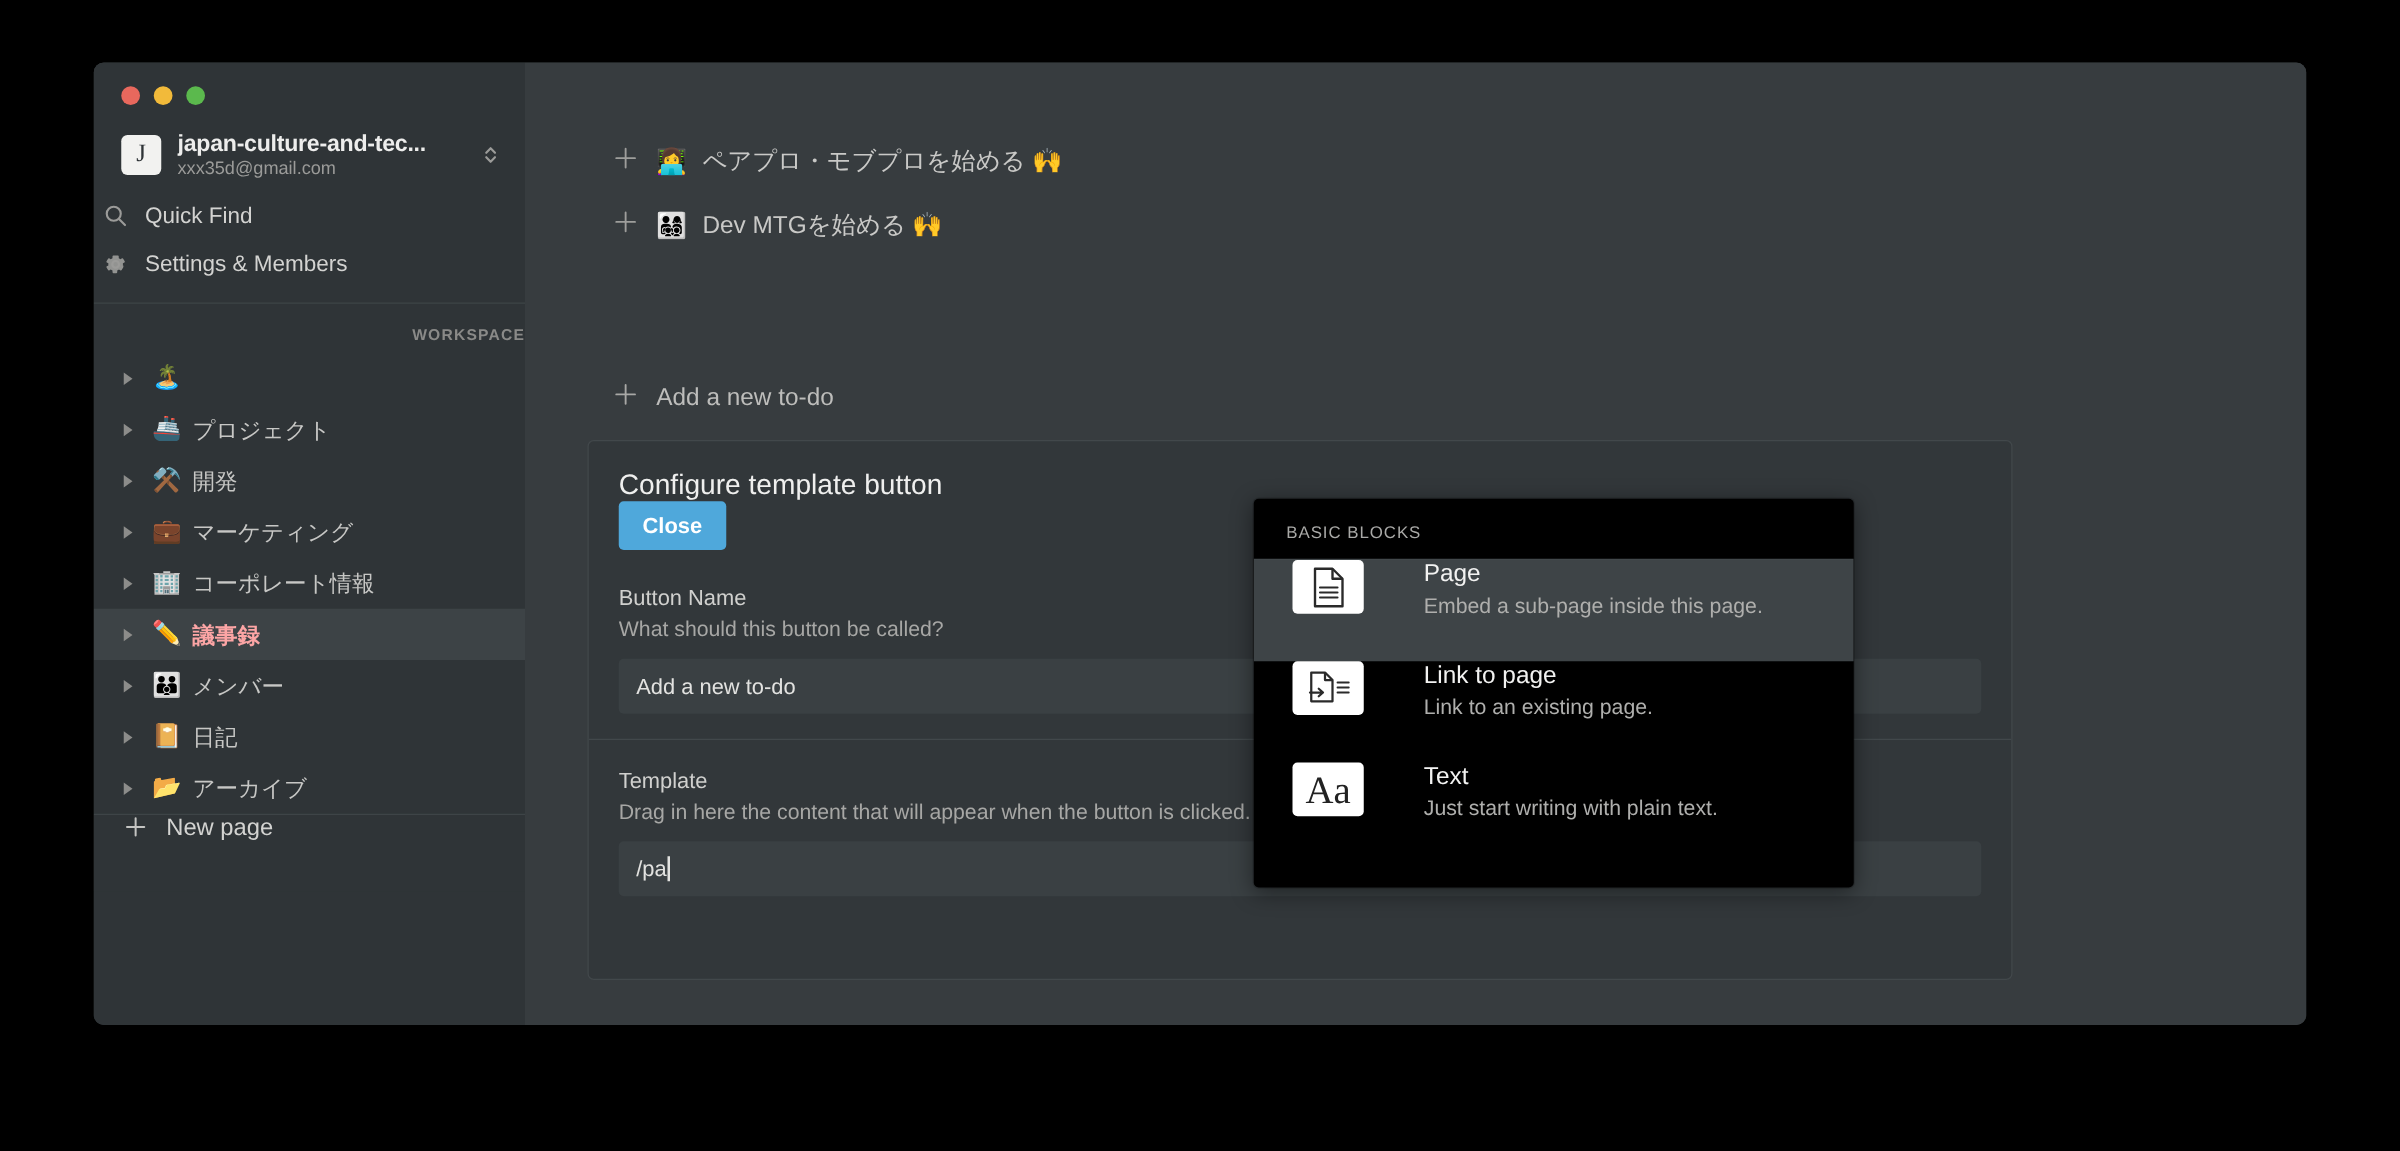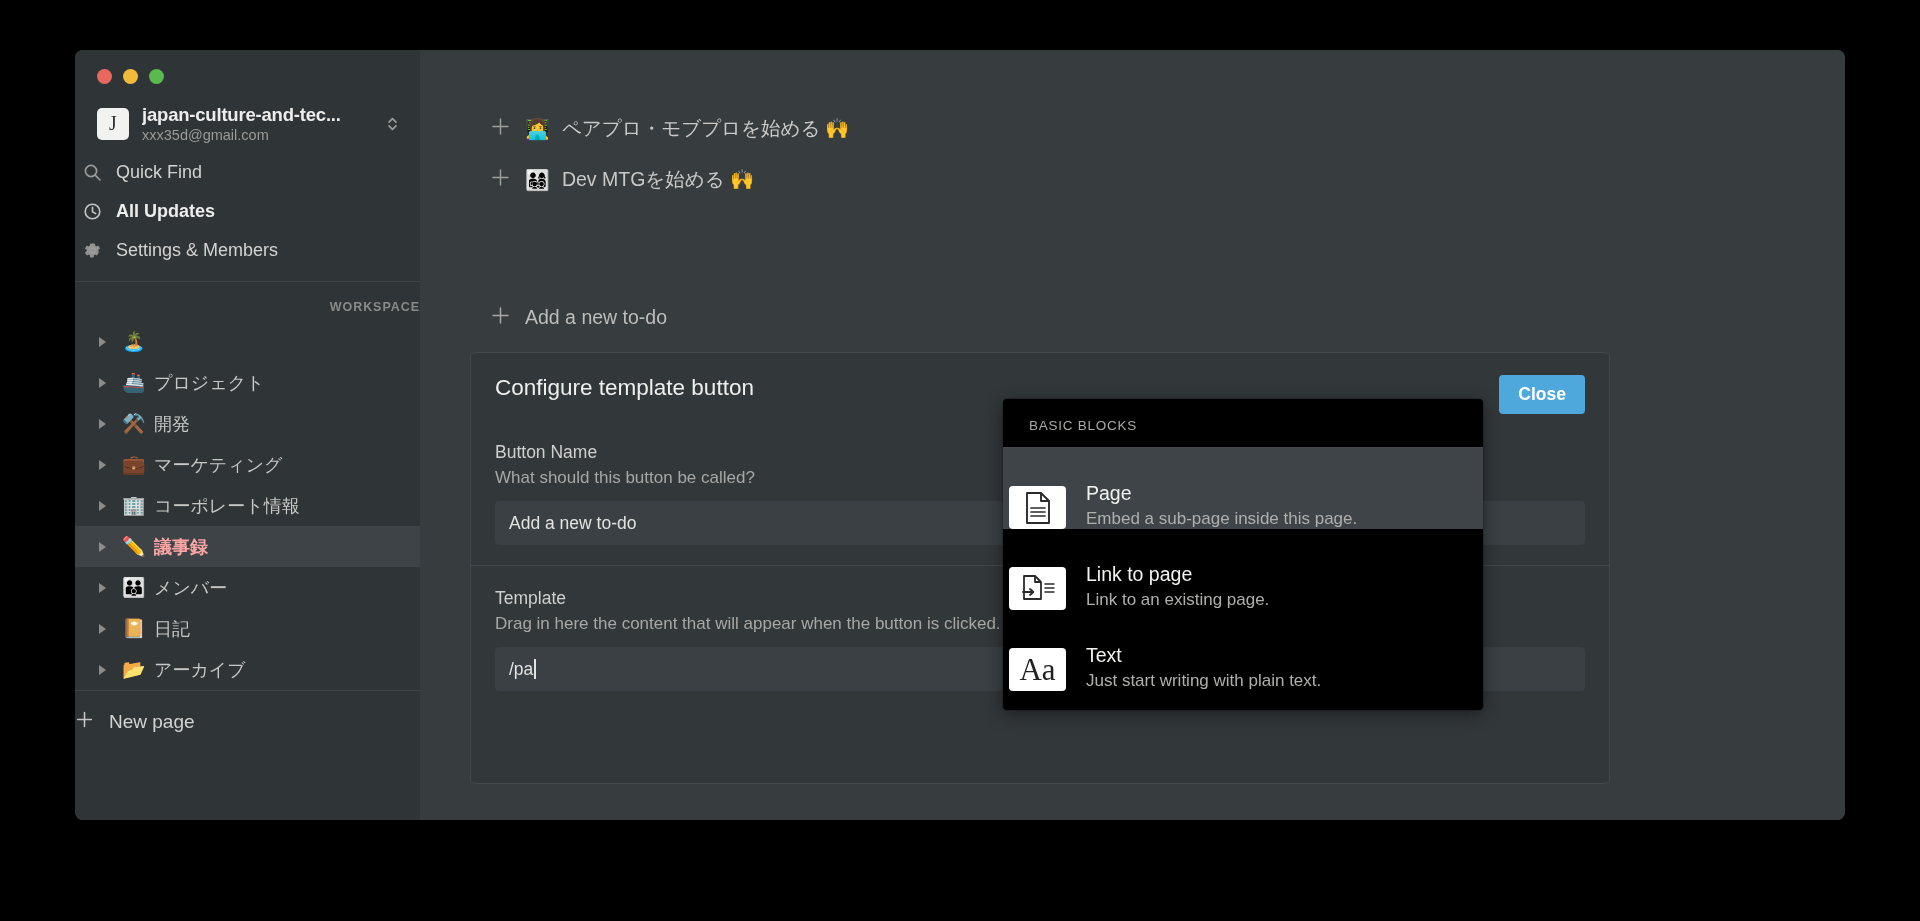--- a/index.html
+++ b/index.html
@@ -124,21 +124,22 @@
     color: #C7C7C5; font-size: 18px; margin-left: 9px;
     white-space: nowrap;
   }
   .page-row.selected .page-label { color: #fca5a5; font-weight: 700; }
 
   #shared-wrap { position: relative; flex: 1; overflow: hidden; }
 
   #new-page-bar {
     height: 62px;
     border-top: 1px solid #3E4447;
-    display: flex; align-items: center;
+    display: flex; align-items: flex-start;
+    padding-left: 24px;
     cursor: pointer;
     background: #2F3437;
   }
   #new-page-label { color: #D3D3D1; font-size: 19px; margin-left: 15px; }
 
   
   #main {
     flex: 1; background: #373C3F;
     position: relative; overflow: hidden;
   }
@@ -161,22 +162,23 @@
   
   #config-panel {
     position: absolute;
     left: 50px; top: 302px;
     width: 1140px; height: 432px;
     background: #32373A;
     border: 1px solid #42484B;
     border-radius: 5px;
   }
   #config-header {
-    display: flex; align-items: flex-start; justify-content: space-between;
+    display: flex; align-items: flex-start; 
     padding: 22px 24px 0 24px;
+    flex-direction: column;
   }
   #config-title { color: #EFEFEE; font-size: 22.5px; font-weight: 400; }
   #close-button {
     background: #4FA8DB; color: #FFFFFF;
     font-size: 17.5px; font-weight: 700;
     border: none; border-radius: 4px;
     padding: 9px 19px; cursor: pointer;
     font-family: "Liberation Sans", sans-serif;
   }
 
@@ -216,24 +218,25 @@
     z-index: 30;
   }
   #block-menu-head {
     color: #A9A9A7; font-size: 13.5px; font-weight: 400;
     letter-spacing: 0.75px;
     padding: 19px 0 0 26px;
     height: 48px;
   }
   #block-menu-sep { height: 1px; background: #42484B; }
   .block-item {
-    display: flex; align-items: flex-end;
+    display: flex; align-items: flex-start;
     height: 81px;
-    padding-left: 6px;
-    cursor: pointer;
+    padding-left: 31px;
+    cursor: pointer;
+    gap: 28px;
   }
   .block-item.active { background: #3E4447; }
   .block-icon {
     width: 57px; height: 43px;
     background: #FFFFFF;
     border-radius: 4px;
     flex: 0 0 57px;
     display: flex; align-items: center; justify-content: center;
     color: #2A2A2A;
   }
@@ -275,29 +278,20 @@
     <div class="nav-row">
       <span class="nav-ico">
         <svg width="19" height="19" viewBox="0 0 19 19" fill="none">
           <circle cx="8" cy="8" r="5.6" stroke="#9B9B99" stroke-width="1.7"></circle>
           <path d="M12.2 12.2 L17 17" stroke="#9B9B99" stroke-width="1.7" stroke-linecap="round"></path>
         </svg>
       </span>
       <span class="nav-label">Quick Find</span>
     </div>
 
-    <div class="nav-row">
-      <span class="nav-ico">
-        <svg width="19" height="19" viewBox="0 0 19 19" fill="none">
-          <circle cx="9.5" cy="9.5" r="7.3" stroke="#C4C4C2" stroke-width="1.6"></circle>
-          <path d="M9.5 5.2 V9.8 L12.7 11.6" stroke="#C4C4C2" stroke-width="1.6" stroke-linecap="round" stroke-linejoin="round"></path>
-        </svg>
-      </span>
-      <span class="nav-label strong">All Updates</span>
-    </div>
 
     <div class="nav-row">
       <span class="nav-ico">
         <svg width="19" height="19" viewBox="0 0 20 20" fill="#9B9B99">
           <path d="M10 6.3a3.7 3.7 0 1 0 0 7.4 3.7 3.7 0 0 0 0-7.4zm0 5.6a1.9 1.9 0 1 1 0-3.8 1.9 1.9 0 0 1 0 3.8z"></path>
           <path d="M17.4 11.6l-1.3-.75a6.5 6.5 0 0 0 0-1.7l1.3-.75a.7.7 0 0 0 .26-.95l-1.3-2.25a.7.7 0 0 0-.95-.26l-1.3.75a6.4 6.4 0 0 0-1.47-.85V3.3a.7.7 0 0 0-.7-.7H8.06a.7.7 0 0 0-.7.7v1.54a6.4 6.4 0 0 0-1.47.85l-1.3-.75a.7.7 0 0 0-.95.26l-1.3 2.25a.7.7 0 0 0 .26.95l1.3.75a6.5 6.5 0 0 0 0 1.7l-1.3.75a.7.7 0 0 0-.26.95l1.3 2.25a.7.7 0 0 0 .95.26l1.3-.75c.45.35.95.64 1.47.85v1.54a.7.7 0 0 0 .7.7h2.6a.7.7 0 0 0 .7-.7v-1.54c.52-.21 1.02-.5 1.47-.85l1.3.75a.7.7 0 0 0 .95-.26l1.3-2.25a.7.7 0 0 0-.26-.95z" opacity="0.92"></path>
         </svg>
       </span>
       <span class="nav-label">Settings &amp; Members</span>
     </div>

